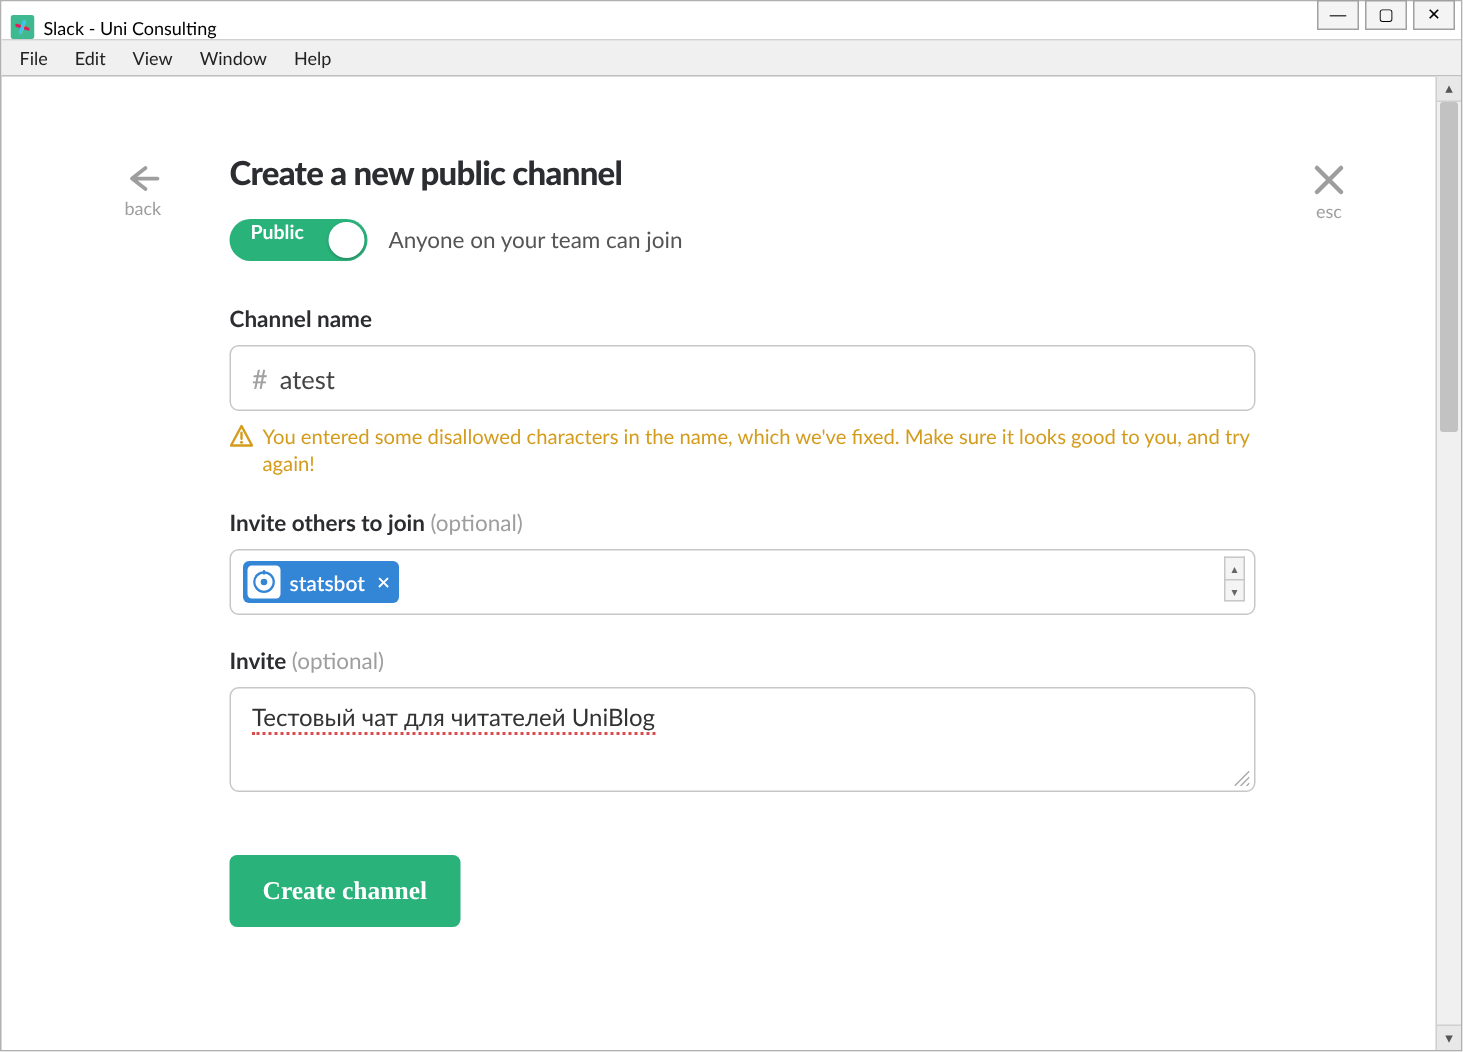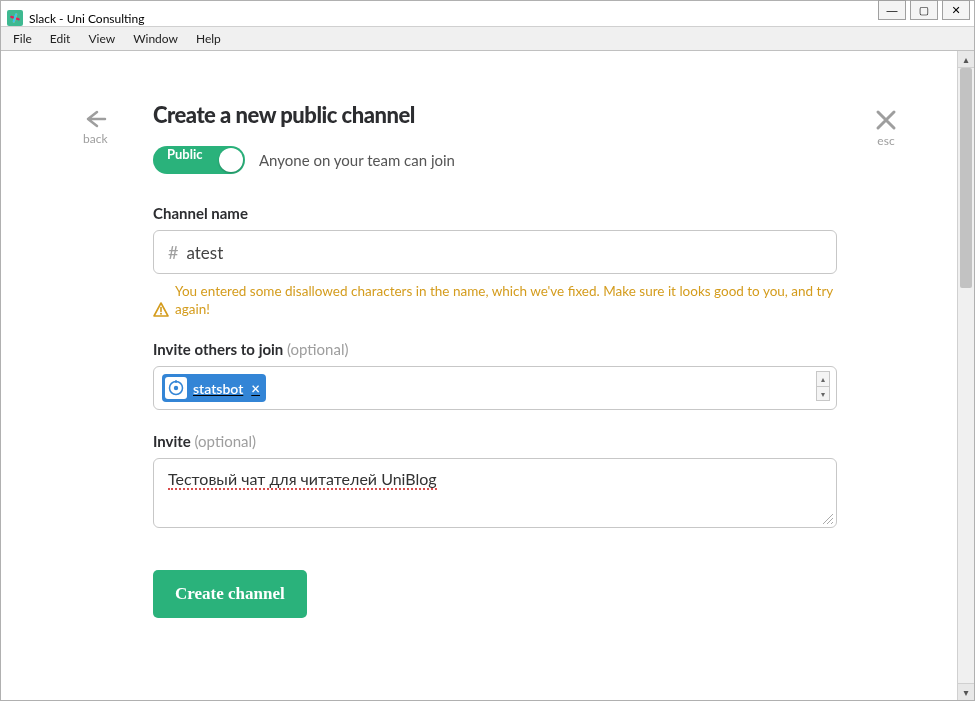--- a/index.html
+++ b/index.html
@@ -197,39 +197,38 @@
       gap: 8px;
     }
     .text-input .hash { color: #a0a0a0; font-size: 18px; }
     .text-input input {
       border:none; outline:none; flex:1; font-size:17px; color:#444;
       font-family: inherit;
     }
 
     .warning {
       display: flex;
-      align-items: flex-end;
+      align-items: flex-start;
       gap: 6px;
       margin-top: 8px;
       color: #d49c1d;
       font-size: 13.5px;
       line-height: 1.35;
     }
     .warning svg { flex-shrink:0; margin-top:1px; }
 
     .invite-box {
       width: 100%;
       min-height: 44px;
       border: 1px solid #c7c7c7;
       border-radius: 6px;
       padding: 6px 8px;
       display:flex;
       align-items:center;
       position:relative;
-      text-decoration:underline;
     }
     .invite-token {
       display: inline-flex;
       align-items: center;
       background: #3385d6;
       color: #fff;
       border-radius: 4px;
       height: 28px;
       padding: 0 6px 0 3px;
       gap: 6px;

